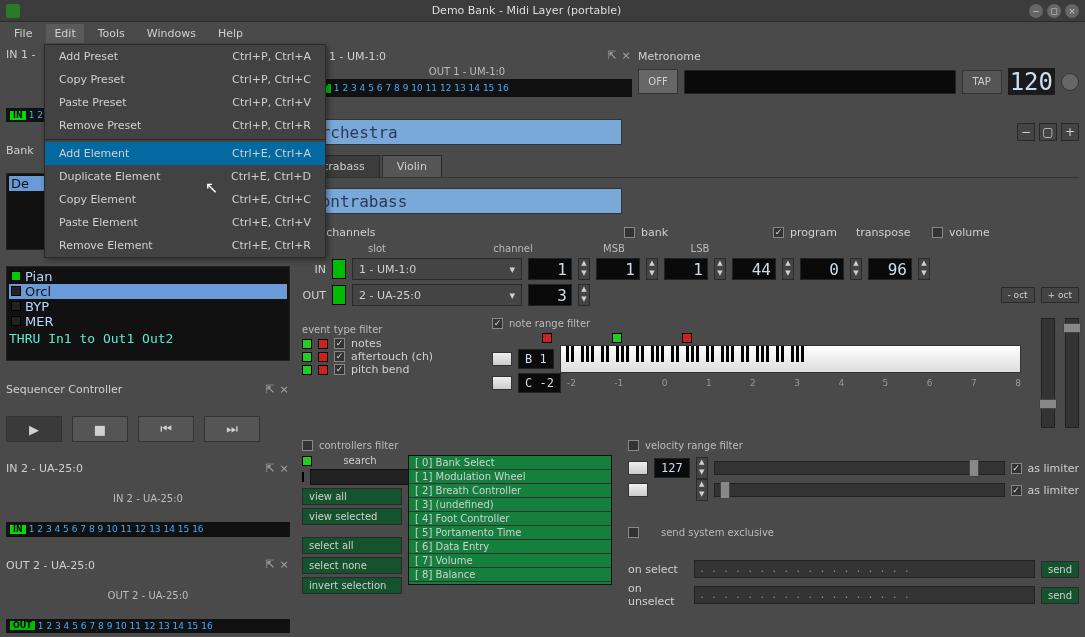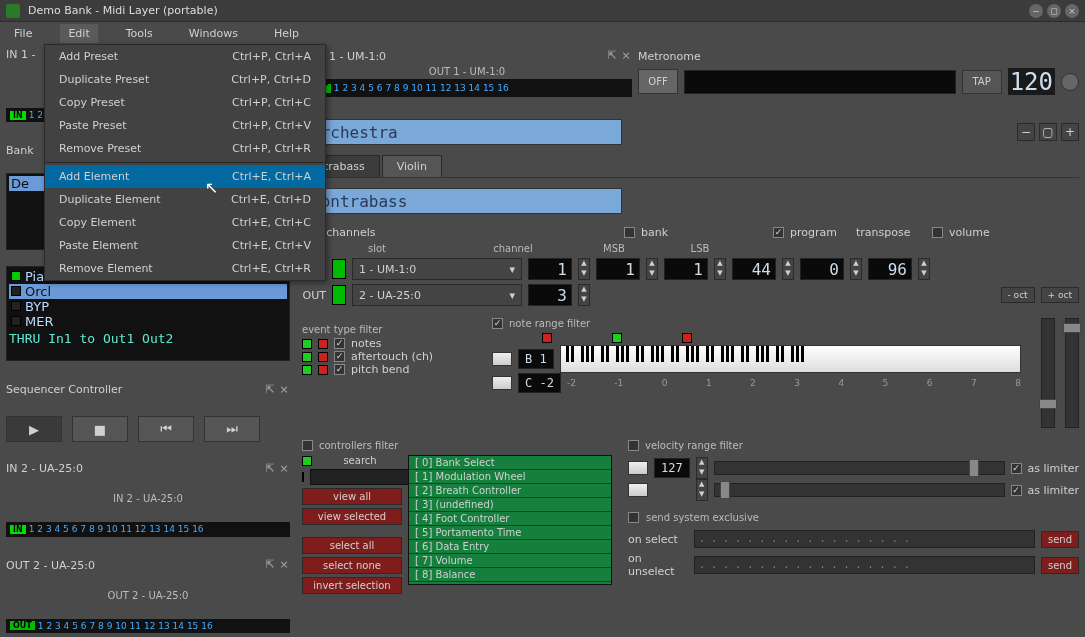--- a/index.html
+++ b/index.html
@@ -1,21 +1,21 @@
 <!DOCTYPE html>
 <html><head>
 <meta charset="utf-8">
 <style>
 * { margin: 0; padding: 0; box-sizing: border-box; font-family: "DejaVu Sans", Arial, sans-serif; }
 body { background: #4a4a4a; color: #d0d0d0; font-size: 11px; width: 1085px; height: 637px; overflow: hidden; position: relative; }
 .titlebar { height: 22px; background: #3c3c3c; display: flex; align-items: center; padding: 0 6px; border-bottom: 1px solid #2a2a2a; }
 .titlebar .app-icon { width: 14px; height: 14px; background: #2a7a2a; border-radius: 2px; margin-right: 8px; }
-.titlebar .title { flex: 1; color: #ddd; }
+.titlebar .title { flex: 1; text-align: center; color: #ddd; }
 .titlebar .winbtn { width: 14px; height: 14px; border-radius: 7px; background: #666; margin-left: 4px; display: flex; align-items: center; justify-content: center; font-size: 9px; color: #ccc; cursor: pointer; }
-.menubar { height: 22px; background: #4a4a4a; display: flex; align-items: center; padding: 0 6px; gap: 20px; }
+.menubar { height: 22px; background: #4a4a4a; display: flex; align-items: center; padding: 0 6px; gap: 6px; }
 .menubar .mitem { padding: 3px 8px; cursor: pointer; }
 .menubar .mitem.active { background: #5a5a5a; }
 .dropdown { position: absolute; left: 44px; top: 44px; width: 282px; background: #424242; border: 1px solid #2a2a2a; z-index: 100; box-shadow: 2px 2px 6px rgba(0,0,0,.4); }
 .dropdown .dditem { display: flex; justify-content: space-between; padding: 5px 14px; cursor: pointer; }
 .dropdown .dditem.highlight { background: #0369a1; }
 .dropdown .sep { height: 1px; background: #2a2a2a; margin: 2px 0; }
 .cursor { position: absolute; left: 205px; top: 178px; z-index: 200; font-size: 16px; color: #fff; pointer-events: none; }
 .mainlayout { display: flex; height: calc(100% - 44px); }
 .leftcol { width: 296px; padding: 4px 6px; display: flex; flex-direction: column; gap: 16px; }
 .rightcol { flex: 1; padding: 4px 6px; display: flex; flex-direction: column; gap: 4px; }
@@ -67,21 +67,21 @@
 .kbdicon { width: 20px; height: 14px; background: linear-gradient(#eee,#ccc); border: 1px solid #333; display: inline-block; }
 .ledsq { width: 10px; height: 10px; border: 1px solid #000; }
 .ledsq.r { background: #c22; }
 .ledsq.g { background: #2c2; }
 .vslider { width: 14px; height: 110px; background: #333; border: 1px solid #222; position: relative; }
 .vslider .thumb { position: absolute; left: -3px; width: 18px; height: 10px; background: #888; border: 1px solid #444; }
 .hslider { height: 14px; background: #333; border: 1px solid #222; position: relative; flex: 1; }
 .hslider .thumb { position: absolute; top: -3px; width: 10px; height: 18px; background: #888; border: 1px solid #444; }
 .ctrllist { background: #15803d; border: 1px solid #111; height: 130px; overflow: hidden; font-size: 10px; }
 .ctrllist .crow { padding: 1px 6px; border-bottom: 1px solid #333; }
-.smbtn { padding: 2px 6px; background: #7f1d1d; border: 1px solid #2a2a2a; font-size: 10px; cursor: pointer; text-align: center; }
+.smbtn { padding: 2px 6px; background: #14532d; border: 1px solid #2a2a2a; font-size: 10px; cursor: pointer; }
 .sendbox { flex: 1; height: 18px; background: #333; border: 1px solid #222; font-family: monospace; font-size: 10px; color: #888; padding: 2px 4px; }
 .flexrow { display: flex; align-items: center; gap: 6px; }
 </style>
 </head>
 <body>
 
 <div class="titlebar">
   <div class="app-icon"></div>
   <div class="title">Demo Bank - Midi Layer (portable)</div>
   <div class="winbtn">−</div>
@@ -94,24 +94,20 @@
   <div class="mitem active">Edit</div>
   <div class="mitem">Tools</div>
   <div class="mitem">Windows</div>
   <div class="mitem">Help</div>
 </div>
 
 <div class="dropdown" id="edit-dd">
     <div class="dditem">
       <span>Add Preset</span>
       <span>Ctrl+P, Ctrl+A</span>
-    </div>
-    <div class="dditem">
-      <span>Duplicate Preset</span>
-      <span>Ctrl+P, Ctrl+D</span>
     </div>
     <div class="dditem">
       <span>Copy Preset</span>
       <span>Ctrl+P, Ctrl+C</span>
     </div>
     <div class="dditem">
       <span>Paste Preset</span>
       <span>Ctrl+P, Ctrl+V</span>
     </div>
     <div class="dditem">
@@ -502,21 +498,21 @@
             </div>
           <div class="hslider">
               <div class="thumb" style="left:2%"></div>
             </div>
           <span class="cbx checked"></span>
           <span>as limiter</span>
         </div>
 
         <div class="flexrow" style="margin-top:10px">
             <span class="cbx"></span>
-            <span class="secthead" style="margin:1px">send system exclusive</span>
+            <span class="secthead" style="margin:16px">send system exclusive</span>
           </div>
         <div class="flexrow" style="margin-top:6px">
           <span style="width:60px">on select</span>
           <div class="sendbox">. .  . .  . .  . .  . .  . .  . .  . .  . .</div>
           <span class="smbtn">send</span>
         </div>
         <div class="flexrow" style="margin-top:4px">
           <span style="width:60px">on unselect</span>
           <div class="sendbox">. .  . .  . .  . .  . .  . .  . .  . .  . .</div>
           <span class="smbtn">send</span>

